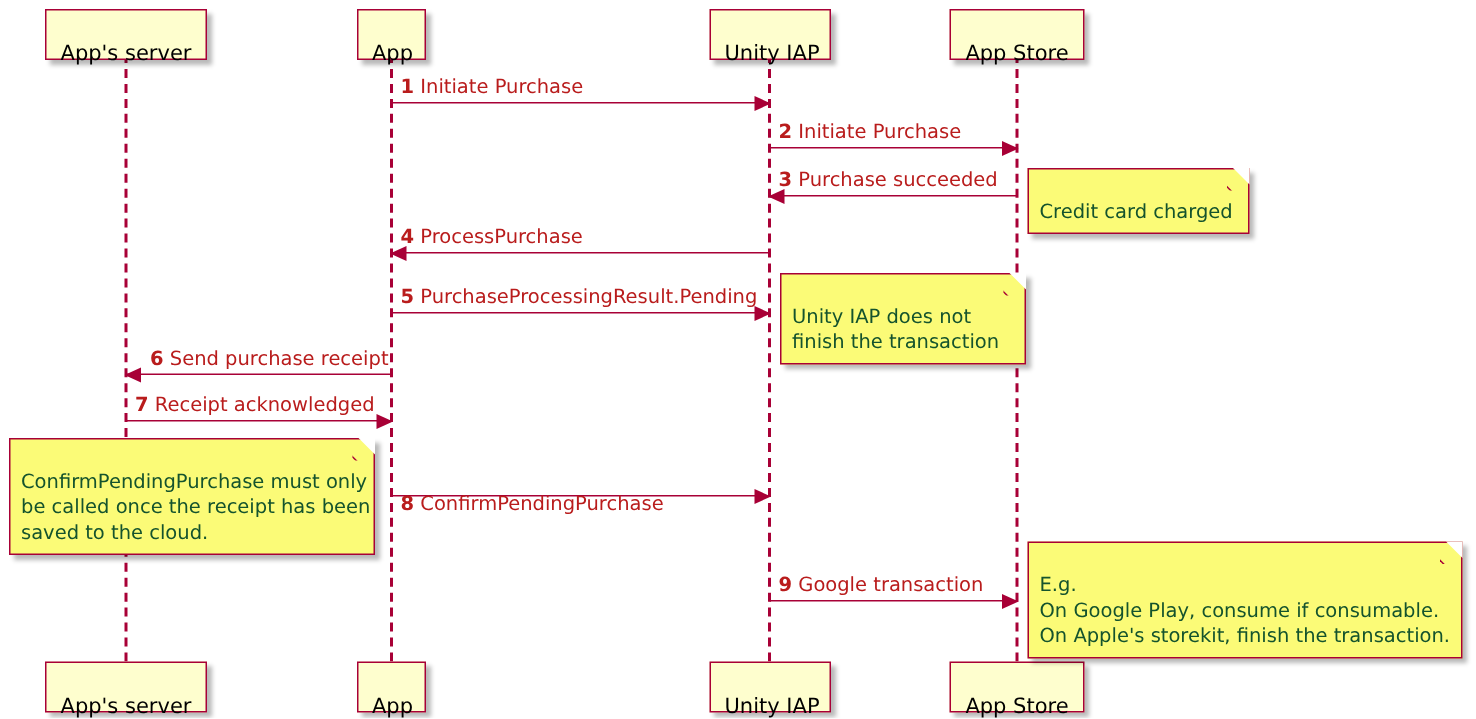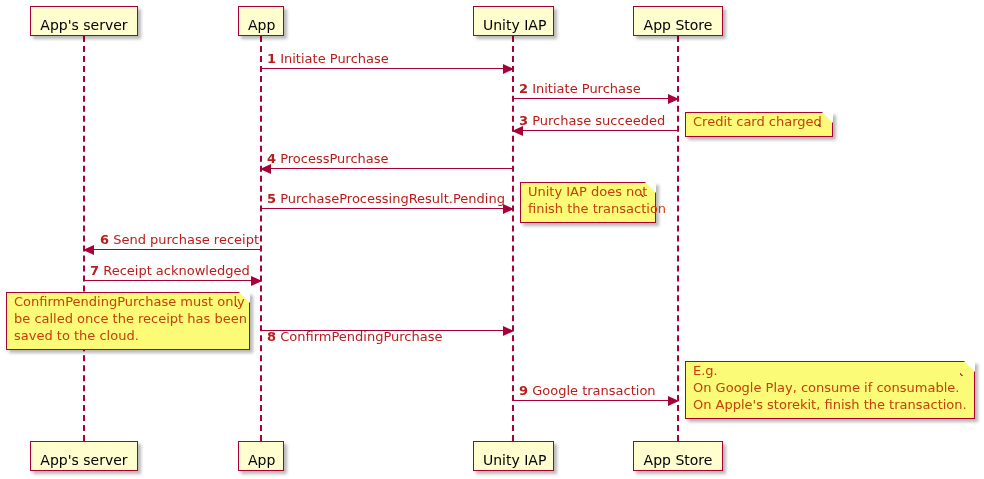--- a/index.html
+++ b/index.html
@@ -36,21 +36,21 @@
     background: #FEFECE;
     border: 1.5px solid #A80036;
     box-shadow: 3px 3px 3px rgba(0,0,0,0.28);
     height: 30px;
     line-height: 27px;
     text-align: center;
     font-size: 14px;
     color: #000000;
     white-space: nowrap;
     z-index: 5;
-    padding: 5px 9px;
+    padding: 16px 9px;
   }
 
   
   .msg {
     position: absolute;
     height: 0;
     border-top: 1.5px solid #A80036;
     z-index: 3;
   }
   .arrowhead {
@@ -86,22 +86,22 @@
 
   
   .note {
     position: absolute;
     box-sizing: border-box;
     background: #FBFB77;
     border: 1.5px solid #A80036;
     box-shadow: 3px 3px 3px rgba(0,0,0,0.28);
     font-size: 13px;
     line-height: 17px;
-    color: #c2410c;
-    padding: 0 7px 5px 7px;
+    color: #14532d;
+    padding: 20px 7px 5px 7px;
     white-space: pre;
     z-index: 6;
   }
   .note .fold {
     position: absolute;
     top: -1px;
     right: -1px;
     width: 0;
     height: 0;
     border-left: 11px solid transparent;
@@ -182,21 +182,21 @@
         <div class="arrowhead right"></div>
       </div>
       <div class="msg-label" style="top: 329px; left: 267px;"><span class="num">8</span><span class="txt"> ConfirmPendingPurchase</span></div>
       <div class="msg" style="left: 513px; width: 165px; top: 400px;">
         <div class="arrowhead right"></div>
       </div>
       <div class="msg-label" style="top: 383px; left: 519px;"><span class="num">9</span><span class="txt"> Google transaction</span></div>
     </div>
   <div id="notes-layer">
       <div class="note" style="left: 685px; top: 112px; width: 148px; min-height: 25px;"><span>Credit card charged</span><span class="fold"></span><span class="fold-edge"></span></div>
-      <div class="note" style="left: 520px; top: 182px; width: 136px; min-height: 37px;"><span>Unity IAP does not
+      <div class="note" style="left: 520px; top: 182px; width: 164px; min-height: 37px;"><span>Unity IAP does not
 finish the transaction</span><span class="fold"></span><span class="fold-edge"></span></div>
       <div class="note" style="left: 6px; top: 292px; width: 244px; min-height: 57px;"><span>ConfirmPendingPurchase must only
 be called once the receipt has been
 saved to the cloud.</span><span class="fold"></span><span class="fold-edge"></span></div>
       <div class="note" style="left: 685px; top: 361px; width: 290px; min-height: 57px;"><span>E.g.
 On Google Play, consume if consumable.
 On Apple's storekit, finish the transaction.</span><span class="fold"></span><span class="fold-edge"></span></div>
     </div>
 </div>
 

